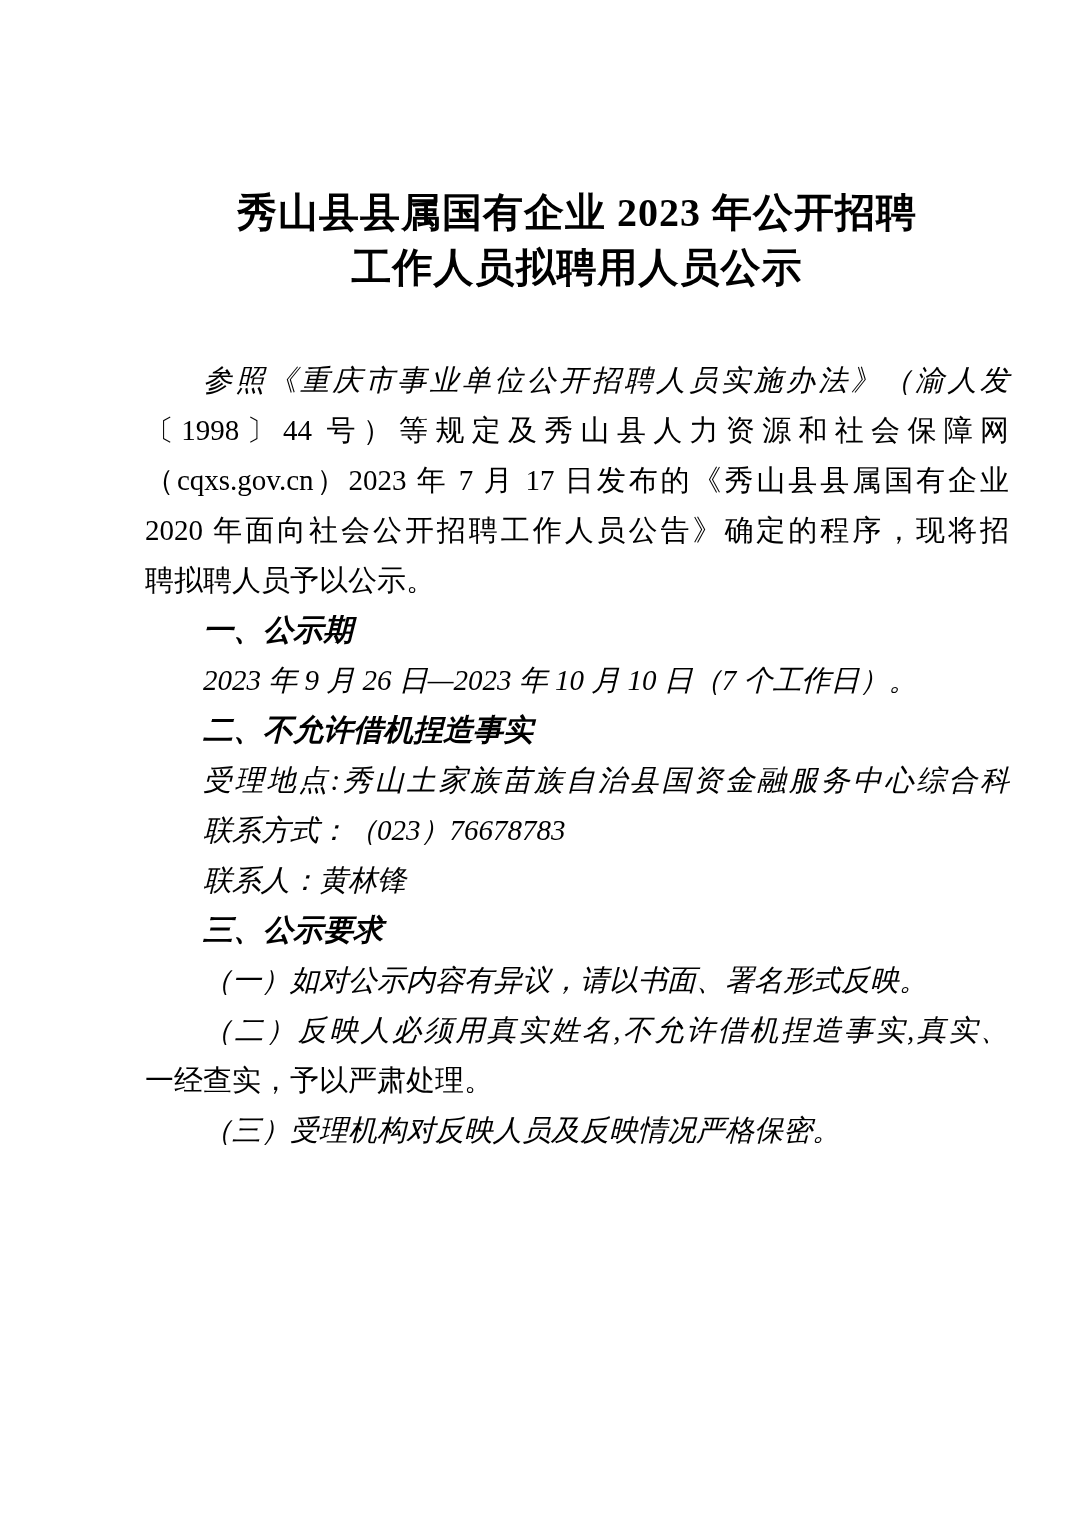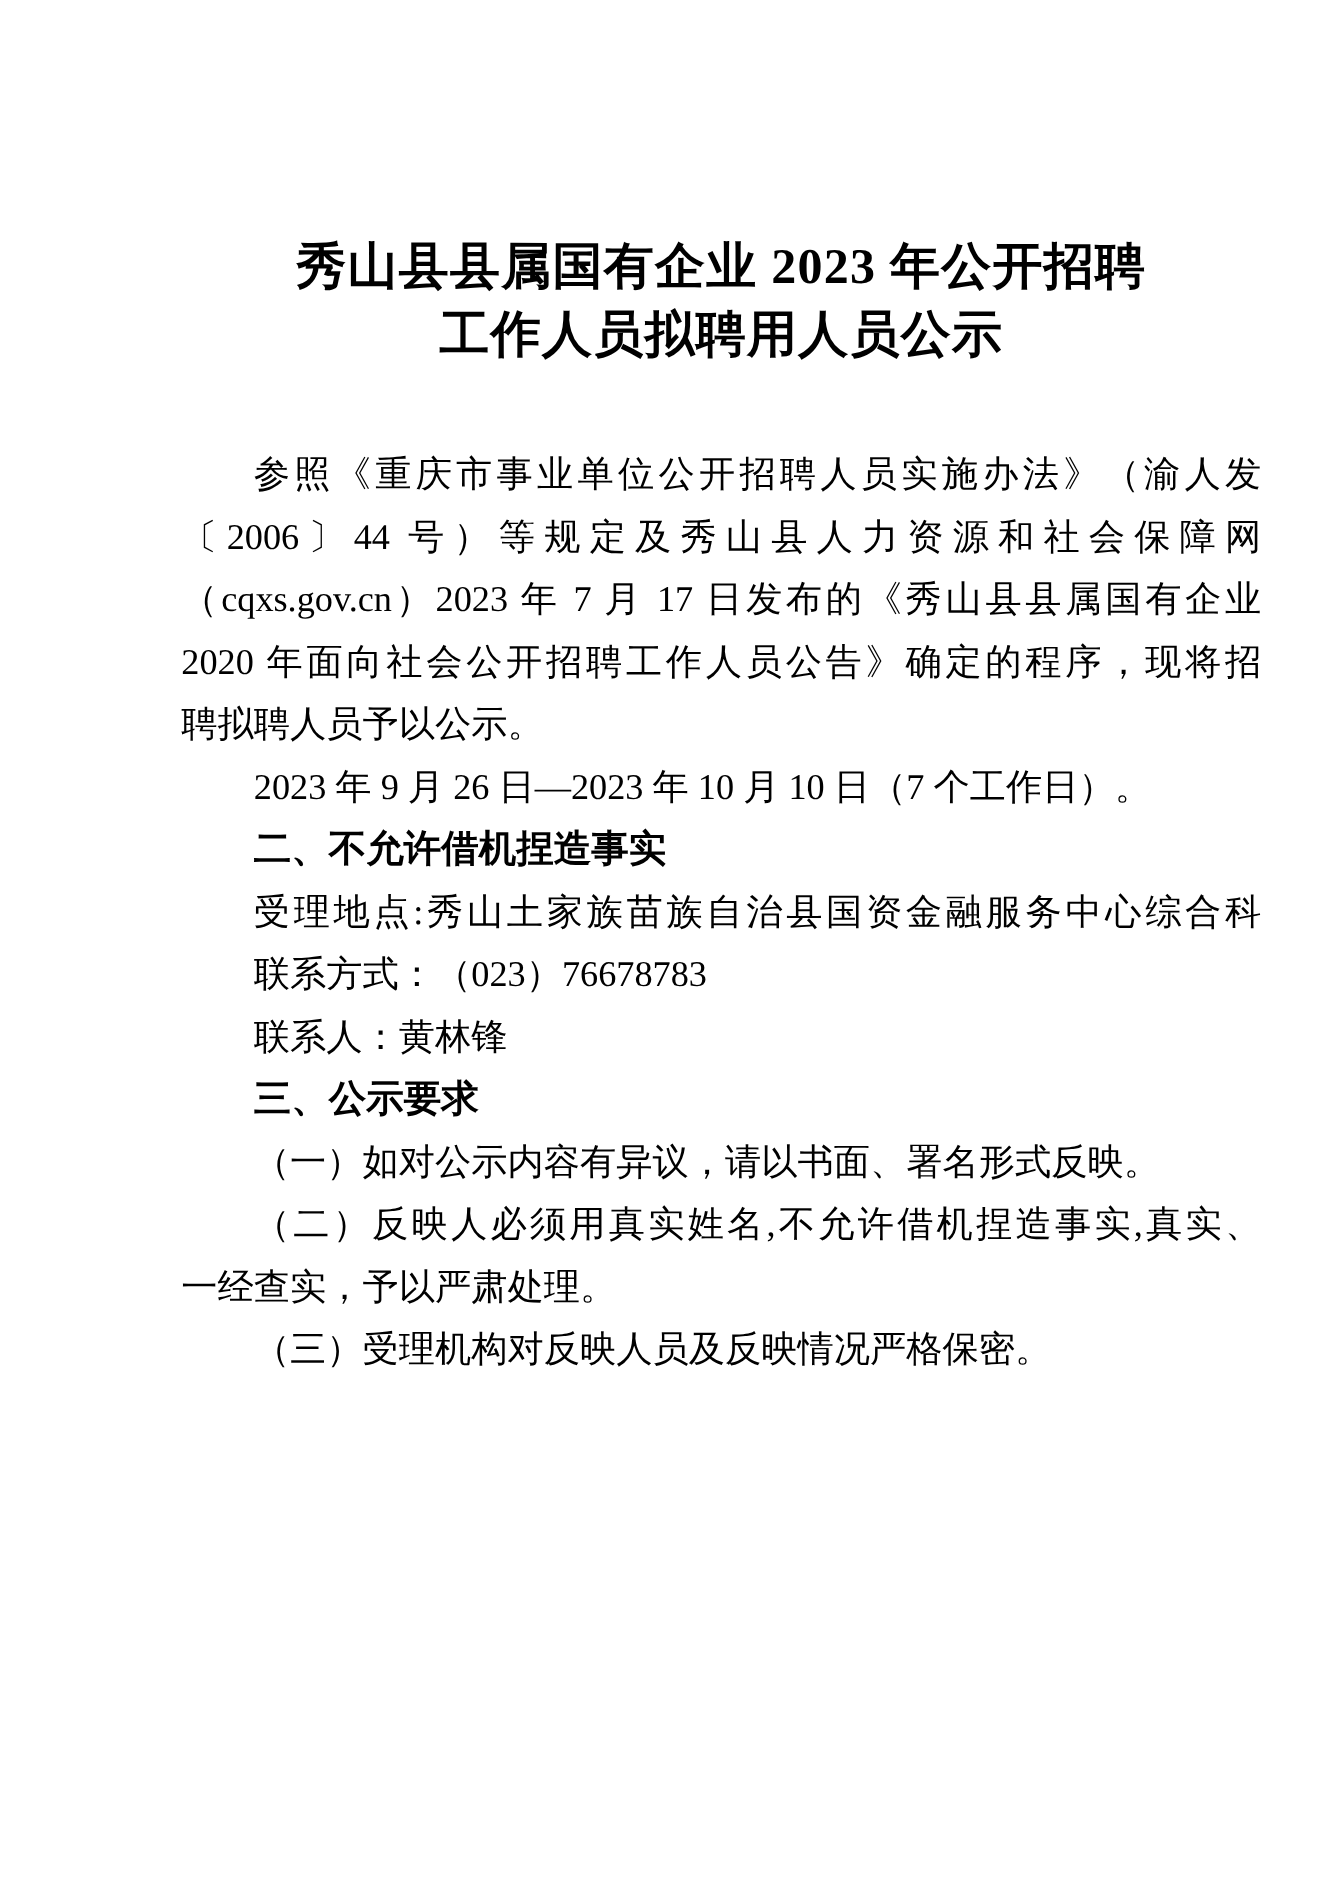--- a/index.html
+++ b/index.html
@@ -28,21 +28,21 @@
     margin-top: 60px;
   }
   .line {
     margin: 0;
     font-family: "Liberation Serif", "DejaVu Serif", serif;
     font-size: 29px;
     line-height: 50px;
     height: 50px;
     white-space: nowrap;
   }
-  .indent { text-indent: 58px; }
+  .indent { text-indent: 58px; font-style: italic; }
   .fill {
     white-space: normal;
     text-align: justify;
     text-align-last: justify;
   }
   .heading {
     font-family: "Liberation Sans", "DejaVu Sans", sans-serif;
     font-weight: 700;
     font-size: 30px;
   }
@@ -52,25 +52,26 @@
 
 <div class="page">
   <div class="content">
 
     <p class="title-line">秀山县县属国有企业 2023 年公开招聘</p>
     <p class="title-line">工作人员拟聘用人员公示</p>
 
     <div class="body-block">
 
       <p class="line fill indent">参照《重庆市事业单位公开招聘人员实施办法》（渝人发</p>
-      <p class="line fill">〔2006〕44 号）等规定及秀山县人力资源和社会保障网</p>
+      <p class="line fill">〔1998〕44 号）等规定及秀山县人力资源和社会保障网</p>
       <p class="line fill">（cqxs.gov.cn）2023 年 7 月 17 日发布的《秀山县县属国有企业</p>
       <p class="line fill">2020 年面向社会公开招聘工作人员公告》确定的程序，现将招</p>
       <p class="line">聘拟聘人员予以公示。</p>
 
+      <p class="line heading indent">一、公示期</p>
       <p class="line indent">2023 年 9 月 26 日—2023 年 10 月 10 日（7 个工作日）。</p>
 
       <p class="line heading indent">二、不允许借机捏造事实</p>
       <p class="line fill indent">受理地点:秀山土家族苗族自治县国资金融服务中心综合科</p>
       <p class="line indent">联系方式：（023）76678783</p>
       <p class="line indent">联系人：黄林锋</p>
 
       <p class="line heading indent">三、公示要求</p>
       <p class="line indent">（一）如对公示内容有异议，请以书面、署名形式反映。</p>
       <p class="line fill indent">（二）反映人必须用真实姓名,不允许借机捏造事实,真实、</p>

